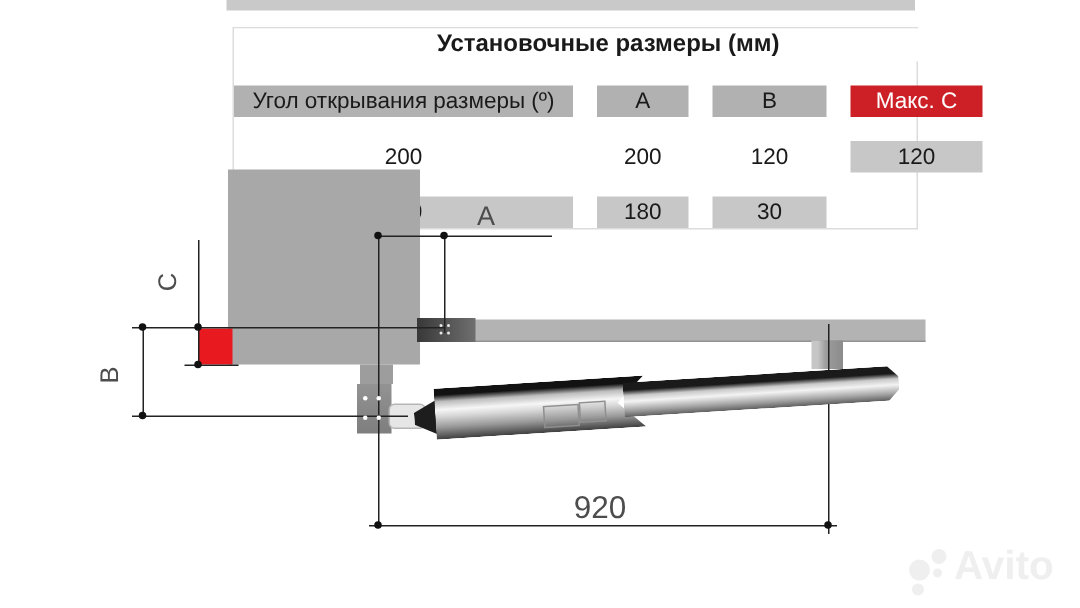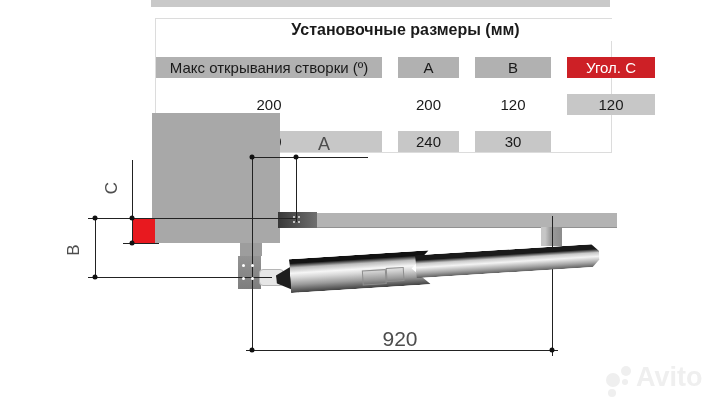--- a/index.html
+++ b/index.html
@@ -66,32 +66,32 @@
 <body>
 
 <div class="screen">
 
   <div class="top-strip"></div>
 
   <div class="dim-table">
     <div class="t-title">Установочные размеры (мм)</div>
 
     <div class="cell row-head" style="display:contents"></div>
-    <div class="cell" style="background:#b1b1b1">Макс открывания створки (º)</div>
+    <div class="cell" style="background:#b1b1b1">Угол открывания размеры (º)</div>
     <div class="cell" style="background:#b1b1b1">A</div>
     <div class="cell" style="background:#b1b1b1">B</div>
-    <div class="cell" style="background:#cd2026;color:#fff">Угол. C</div>
+    <div class="cell" style="background:#cd2026;color:#fff">Макс. C</div>
 
     <div class="cell">200</div>
     <div class="cell">200</div>
     <div class="cell">120</div>
 
     <div class="cell" style="background:#c7c7c7">120</div>
     <div class="cell" style="background:#c7c7c7">200</div>
-    <div class="cell" style="background:#c7c7c7">240</div>
+    <div class="cell" style="background:#c7c7c7">180</div>
     <div class="cell" style="background:#c7c7c7">30</div>
   </div>
 
   <div class="shape post"></div>
   <div class="shape red-sq"></div>
   <div class="shape gate-bar"></div>
   <div class="shape gate-bracket"></div>
   <div class="pivot" style="left:293px;top:216px"></div>
   <div class="pivot" style="left:298px;top:216px"></div>
   <div class="pivot" style="left:293px;top:221px"></div>

